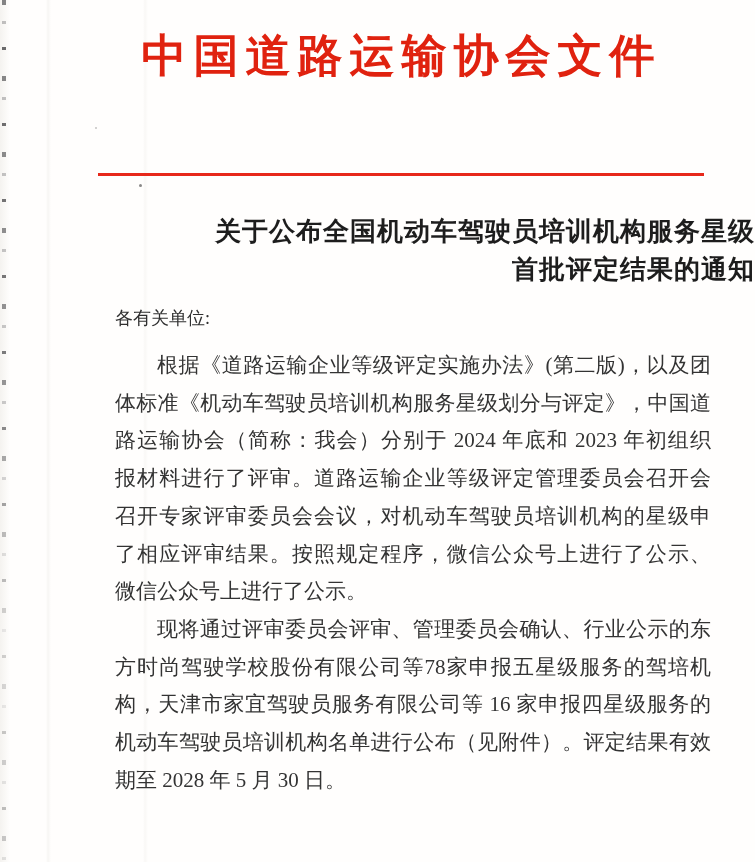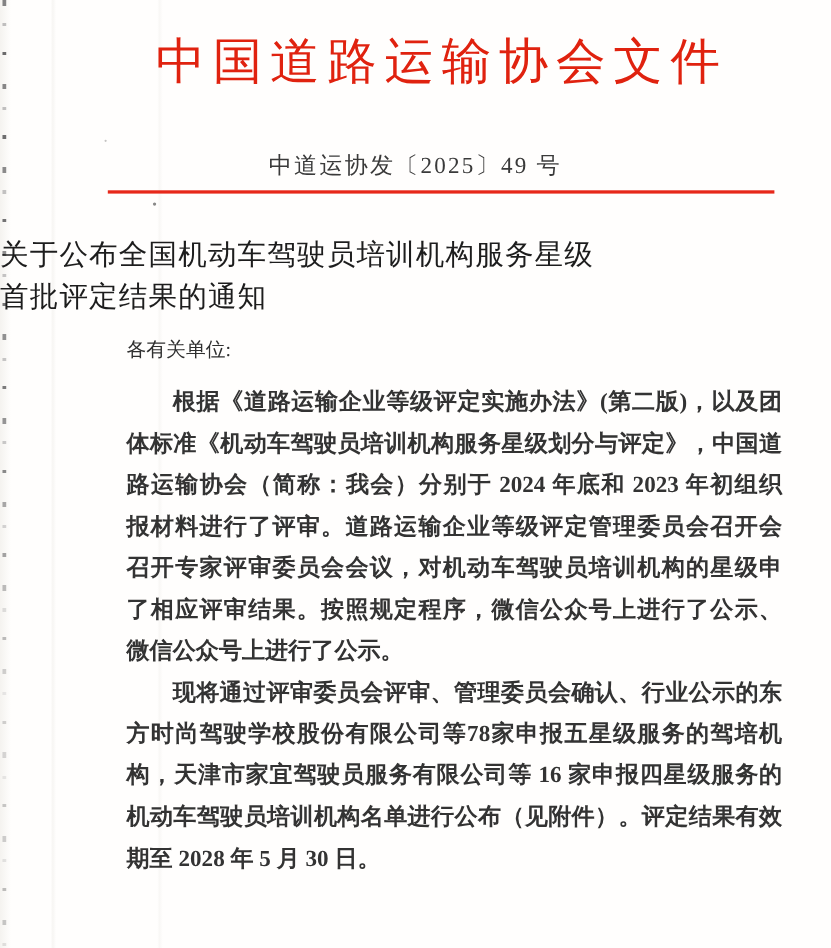--- a/index.html
+++ b/index.html
@@ -32,67 +32,66 @@
             mask-image:linear-gradient(to bottom,#000 0%,rgba(0,0,0,0.85) 45%,rgba(0,0,0,0.28) 75%,rgba(0,0,0,0.45) 100%);
   }
   .speck { position:absolute; background:rgba(40,40,40,0.55); border-radius:50%; }
   .speck.s1 { left:139px; top:184px; width:3px; height:3px; }
   .speck.s2 { left:95px;  top:127px; width:2px; height:2px; opacity:.5; }
 
   .letterhead {
     position:absolute; top:26px; left:0; right:0;
     padding-left:48px;               
     text-align:center;
-    font-size:45px; font-weight:normal;
+    font-size:45px; font-weight:bold;
     letter-spacing:7px;
     white-space:nowrap;
   }
   .doc-number {
     position:absolute; top:136px; left:0; right:0;
     text-align:center;
     font-size:21px; letter-spacing:2px;
     color:#3a3a3a;
   }
   .red-rule {
     position:absolute; top:173px; left:98px;
     width:606px; height:3px;
     border:none;
   }
   .notice-title {
     position:absolute; top:213px; left:0; right:0;
-    text-align:left;
-    font-weight:normal; font-size:26px; line-height:38px;
+    text-align:right;
+    font-weight:bold; font-size:26px; line-height:38px;
     color:#1d1d1d;
     letter-spacing:1px;
   }
   .salutation {
     position:absolute; top:306px; left:115px;
     font-size:18px;
   }
   .body-block {
     position:absolute; top:347px; left:115px; width:596px;
     font-size:21px; line-height:37.7px;
     color:#333;
   }
-  .line { white-space:nowrap;font-weight:bold; }
+  .line { white-space:nowrap; }
   .line.j { text-align:justify; text-align-last:justify; white-space:normal; }
   .line.indent { text-indent:2em; }
 </style>
 </head>
 <body>
 
 <div class="page">
 
   <div class="edge-strip"></div>
   <div class="speck s1"></div>
   <div class="speck s2"></div>
 
   <div class="letterhead" style="color: rgb(224, 34, 15);">中国道路运输协会文件</div>
 
-  <div class="doc-number">中道运协发〔2025〕49 号</div>
 
   <hr class="red-rule" style="background: rgb(231, 40, 26);">
 
   <div class="notice-title">
     <div class="t1">关于公布全国机动车驾驶员培训机构服务星级</div>
     <div class="t2">首批评定结果的通知</div>
   </div>
 
   <div class="salutation">各有关单位:</div>
 

